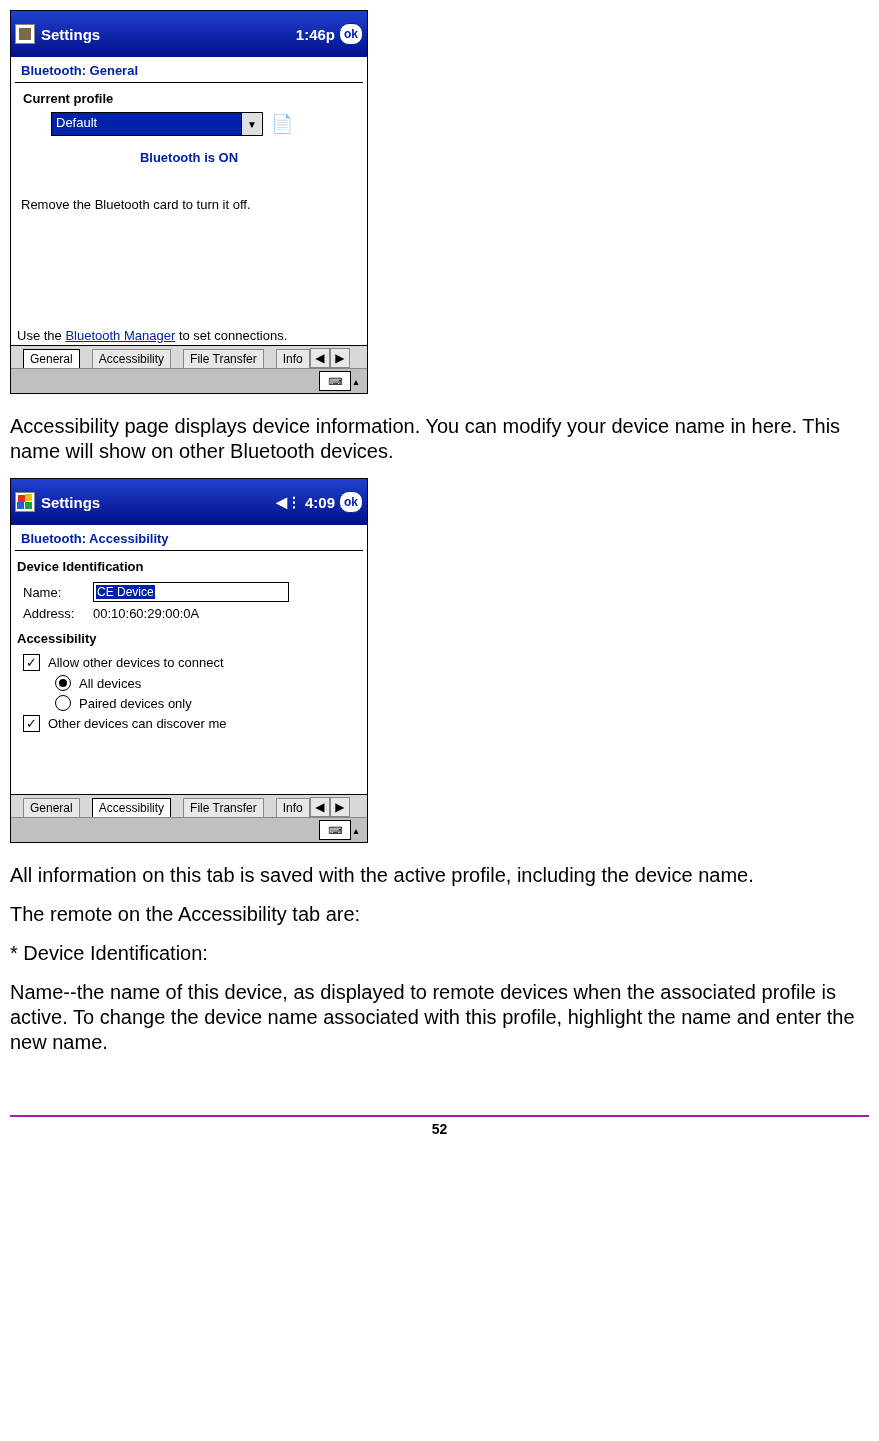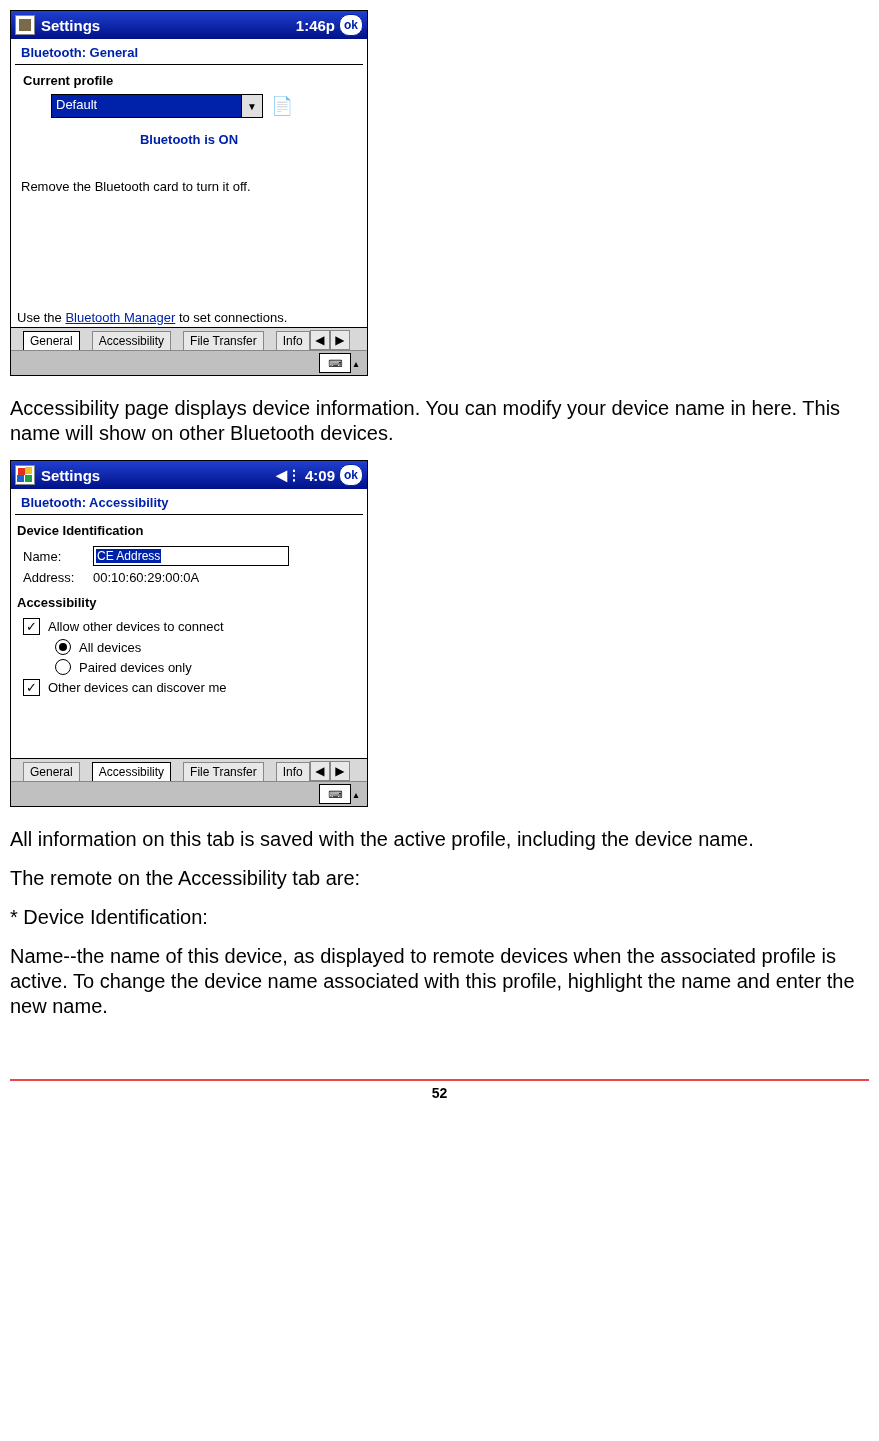--- a/index.html
+++ b/index.html
@@ -20,21 +20,21 @@
   }
   .titlebar {
     background: #0022aa;
     background: linear-gradient(to bottom, #2040d0, #001088);
     color: #fff;
     display: flex;
     align-items: center;
     height: 16px;
     font-weight: bold;
     font-size: 15px;
-    padding: 6px 4px;
+    padding: 15px 4px;
   }
   .titlebar .start-icon {
     width: 20px;
     height: 20px;
     background: #fff;
     margin-right: 6px;
     display: flex;
     align-items: center;
     justify-content: center;
     border: 1px solid #888;
@@ -256,21 +256,21 @@
     justify-content: center;
   }
   .radio.checked::after {
     content: "";
     width: 8px; height: 8px;
     background: #000;
     border-radius: 50%;
   }
   .body-area2 { min-height: 60px; }
   .footer-line {
-    border-top: 2px solid #ef4444;
+    border-top: 2px solid #a21caf;
     margin-top: 60px;
     text-align: center;
     font-size: 14px;
     font-weight: bold;
     padding-top: 4px;
   }
 </style>
 </head>
 <body>
 
@@ -318,21 +318,21 @@
     <div class="title-text">Settings</div>
     <div class="speaker-icon">◀⋮</div>
     <div class="time">4:09</div>
     <div class="ok-button">ok</div>
   </div>
   <div class="section-header">Bluetooth: Accessibility</div>
   <div class="group-label" style="padding-left:6px;">Device Identification</div>
   <div class="form-row">
     <label>Name:</label>
     <div class="text-input">
-      <span class="sel">CE Address</span>
+      <span class="sel">CE Device</span>
     </div>
   </div>
   <div class="form-row">
     <label>Address:</label>
     <span>00:10:60:29:00:0A</span>
   </div>
   <div class="group-label" style="padding-left:6px;">Accessibility</div>
   <div class="check-row">
     <div class="checkbox">✓</div>
     <span>Allow other devices to connect</span>

